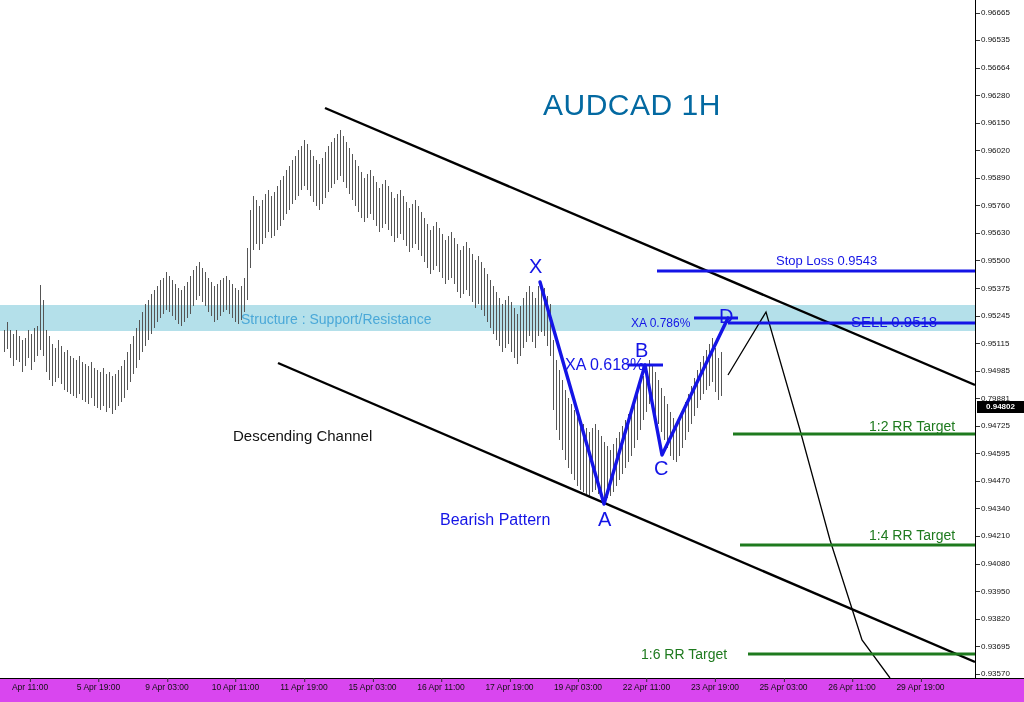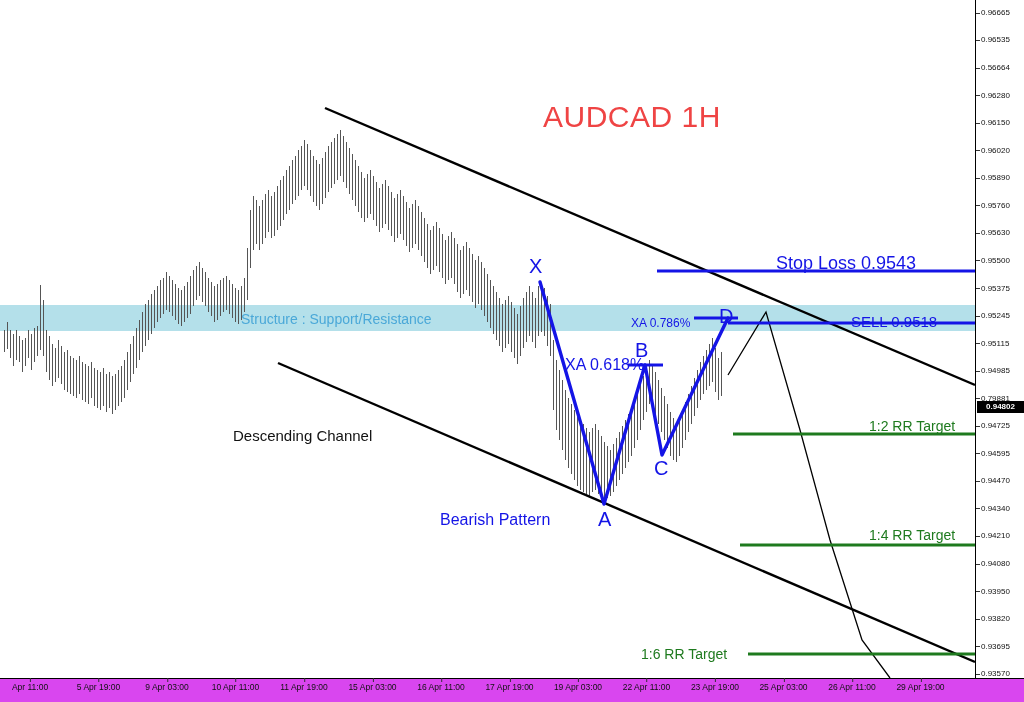--- a/index.html
+++ b/index.html
@@ -8,21 +8,21 @@
   #plot{position:absolute;left:0;top:0;width:975px;height:678px;overflow:hidden;}
   svg.layer{position:absolute;left:0;top:0;}
   .axis-price{position:absolute;left:975px;top:0;width:49px;height:678px;background:#ffffff;border-left:1px solid #000;}
   .ytick{position:absolute;left:0;width:49px;height:12px;font-size:8px;color:#111;line-height:12px;white-space:nowrap;}
   .ytick .tickmark{display:inline-block;width:4px;border-top:1px solid #333;vertical-align:middle;margin-right:1px;}
   .ytick .lbl{display:inline-block;vertical-align:middle;}
   .ycur{position:absolute;left:1px;width:47px;height:12px;background:#000;color:#fff;font-size:8px;line-height:12px;text-align:center;font-weight:bold;}
   .axis-time{position:absolute;left:0;top:678px;width:1024px;height:24px;background:#d946ef;border-top:1px solid #000;}
   .xtick{position:absolute;top:3px;font-size:8.5px;color:#111;white-space:nowrap;transform:translateX(-50%);}
   .xtick .tm{position:absolute;left:50%;top:-4px;width:1px;height:4px;background:#333;}
-  .chart-title{position:absolute;left:543px;top:100px;font-size:30px;color:#ef4444;letter-spacing:0.5px;}
+  .chart-title{position:absolute;left:543px;top:88px;font-size:30px;color:#0369a1;letter-spacing:0.5px;}
   .ann{position:absolute;white-space:nowrap;}
   .ann-blue{color:#1414e6;}
   .ann-green{color:#1e7a1e;}
   .ann-black{color:#111;}
   .ann-lightblue{color:#4aa8d8;}
   .pt{position:absolute;color:#1414e6;font-size:20px;white-space:nowrap;}
 </style>
 </head>
 <body>
 
@@ -113,21 +113,21 @@
     </svg>
 
     <div class="chart-title">AUDCAD 1H</div>
 
     <div class="ann ann-lightblue" style="left:241px;top:311px;font-size:14px;">Structure : Support/Resistance</div>
 
     <div class="ann ann-black" style="left:233px;top:427px;font-size:15px;">Descending Channel</div>
 
     <div class="ann ann-blue" style="left:440px;top:511px;font-size:16px;">Bearish Pattern</div>
 
-    <div class="ann ann-blue" style="left:776px;top:253px;font-size:18px;">Stop Loss 0.9543</div>
+    <div class="ann ann-blue" style="left:776px;top:253px;font-size:13px;">Stop Loss 0.9543</div>
 
     <div class="ann ann-blue" style="left:851px;top:313px;font-size:15px;">SELL 0.9518</div>
 
     <div class="ann ann-blue" style="left:565px;top:356px;font-size:16px;">XA 0.618%</div>
 
     <div class="ann ann-blue" style="left:631px;top:316px;font-size:12px;">XA 0.786%</div>
 
     <div class="ann ann-green" style="left:869px;top:418px;font-size:14px;">1:2 RR Target</div>
 
     <div class="ann ann-green" style="left:869px;top:527px;font-size:14px;">1:4 RR Target</div>

